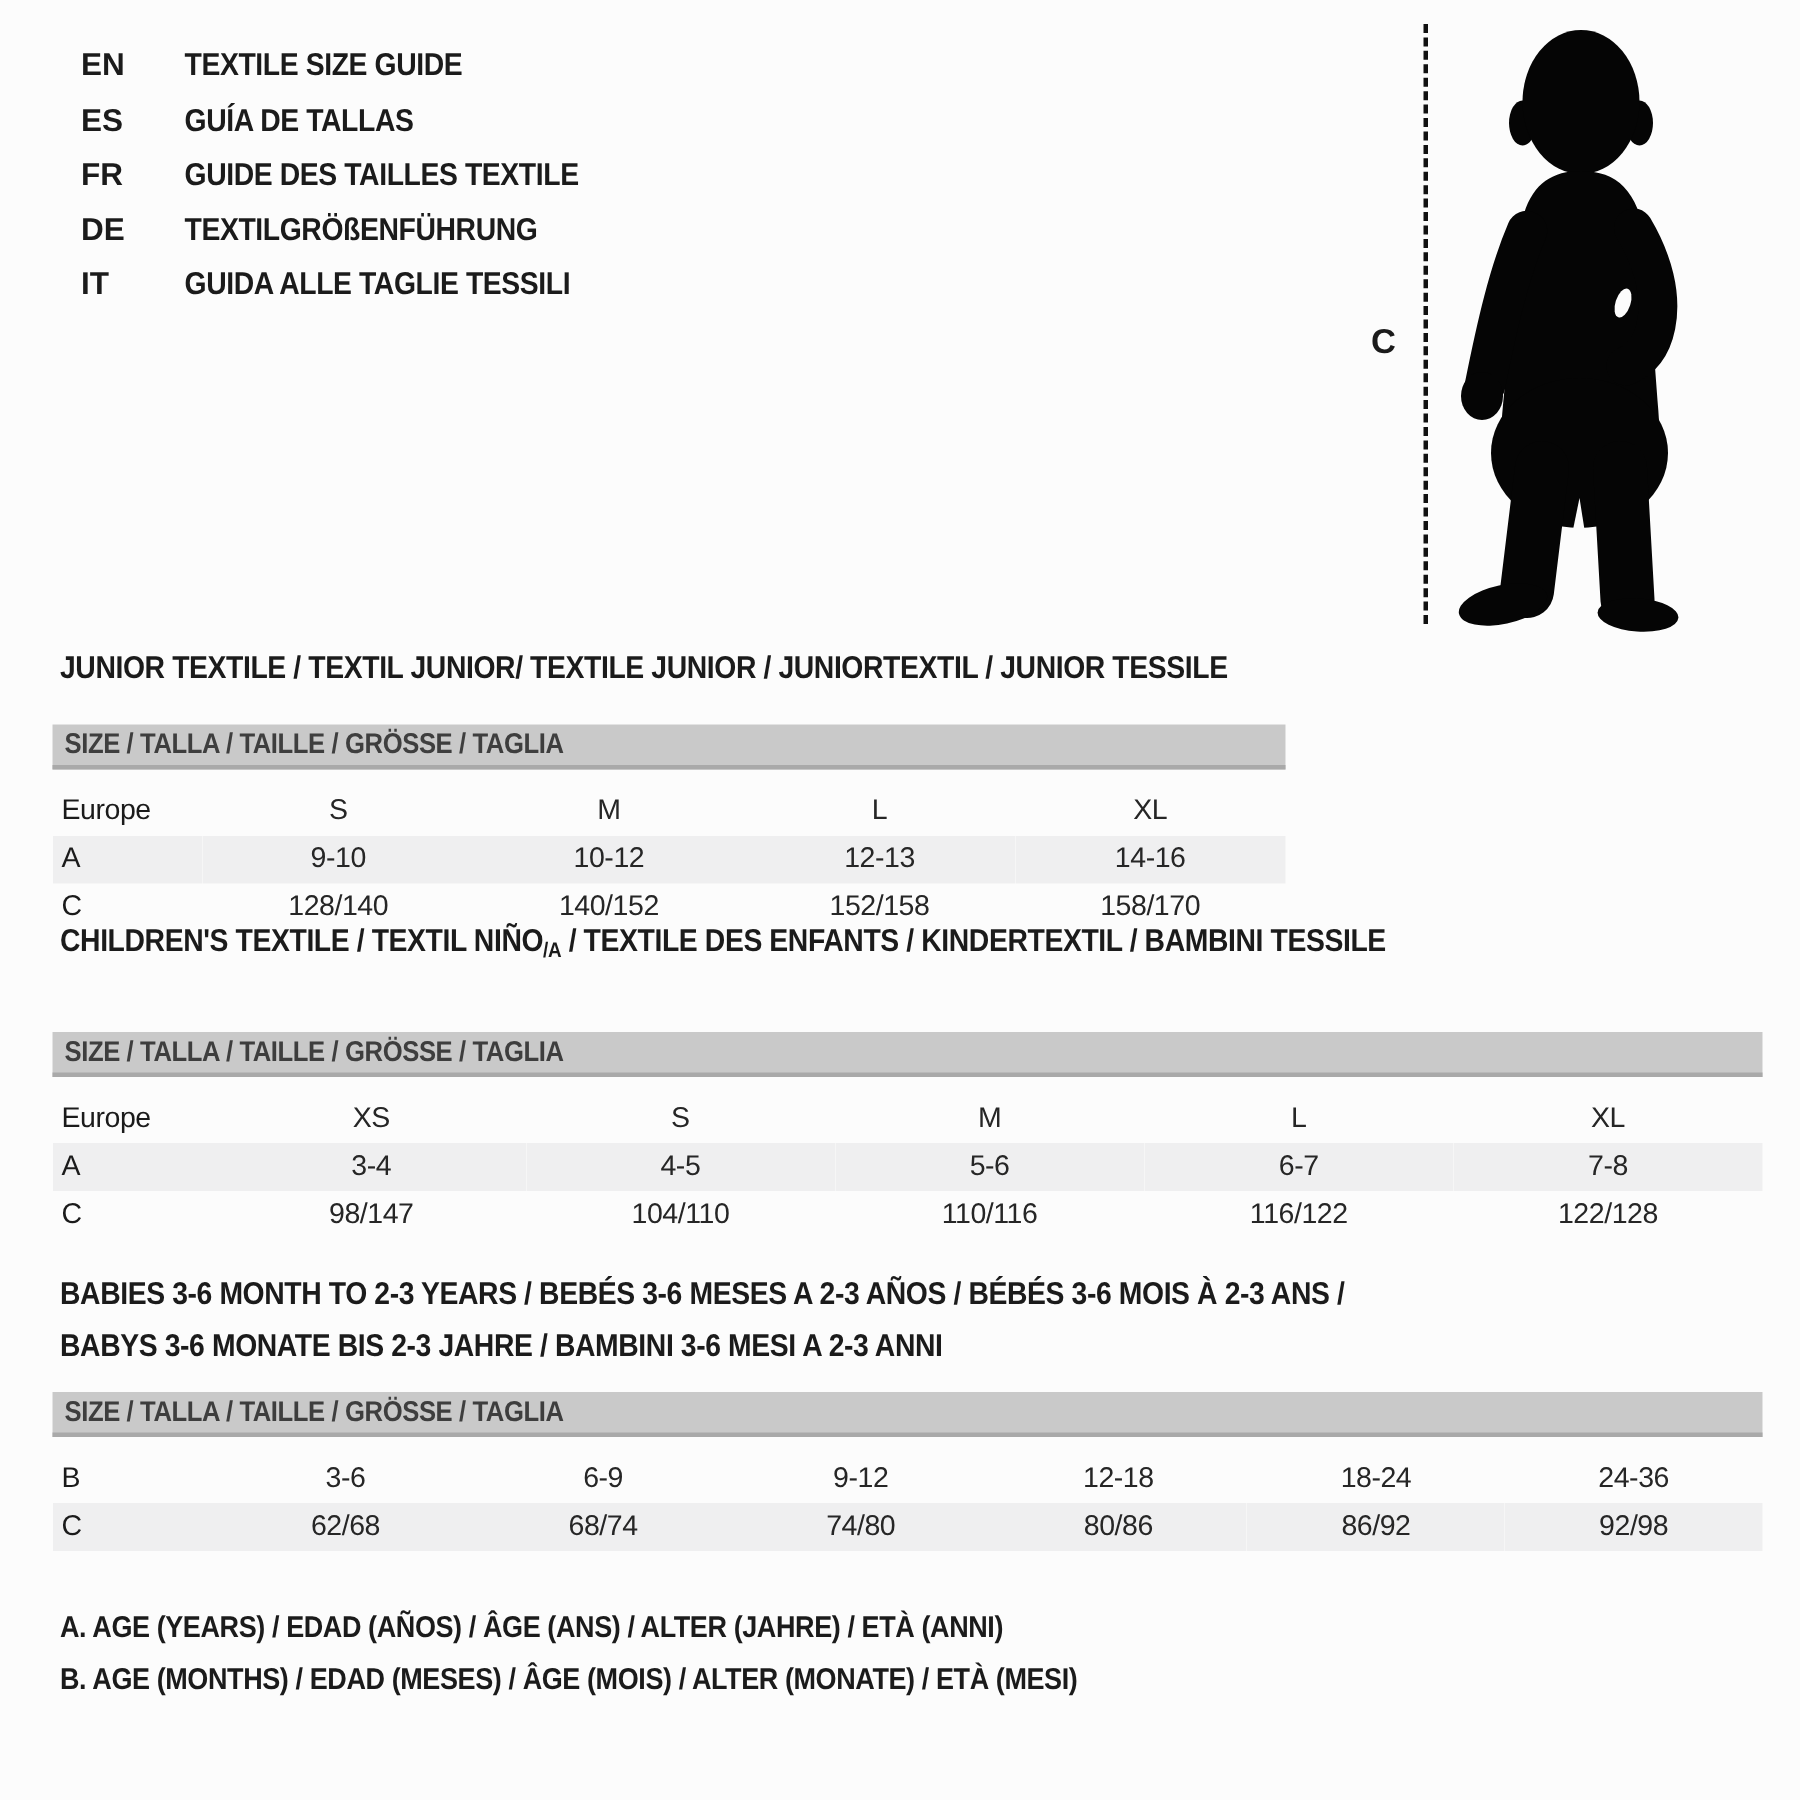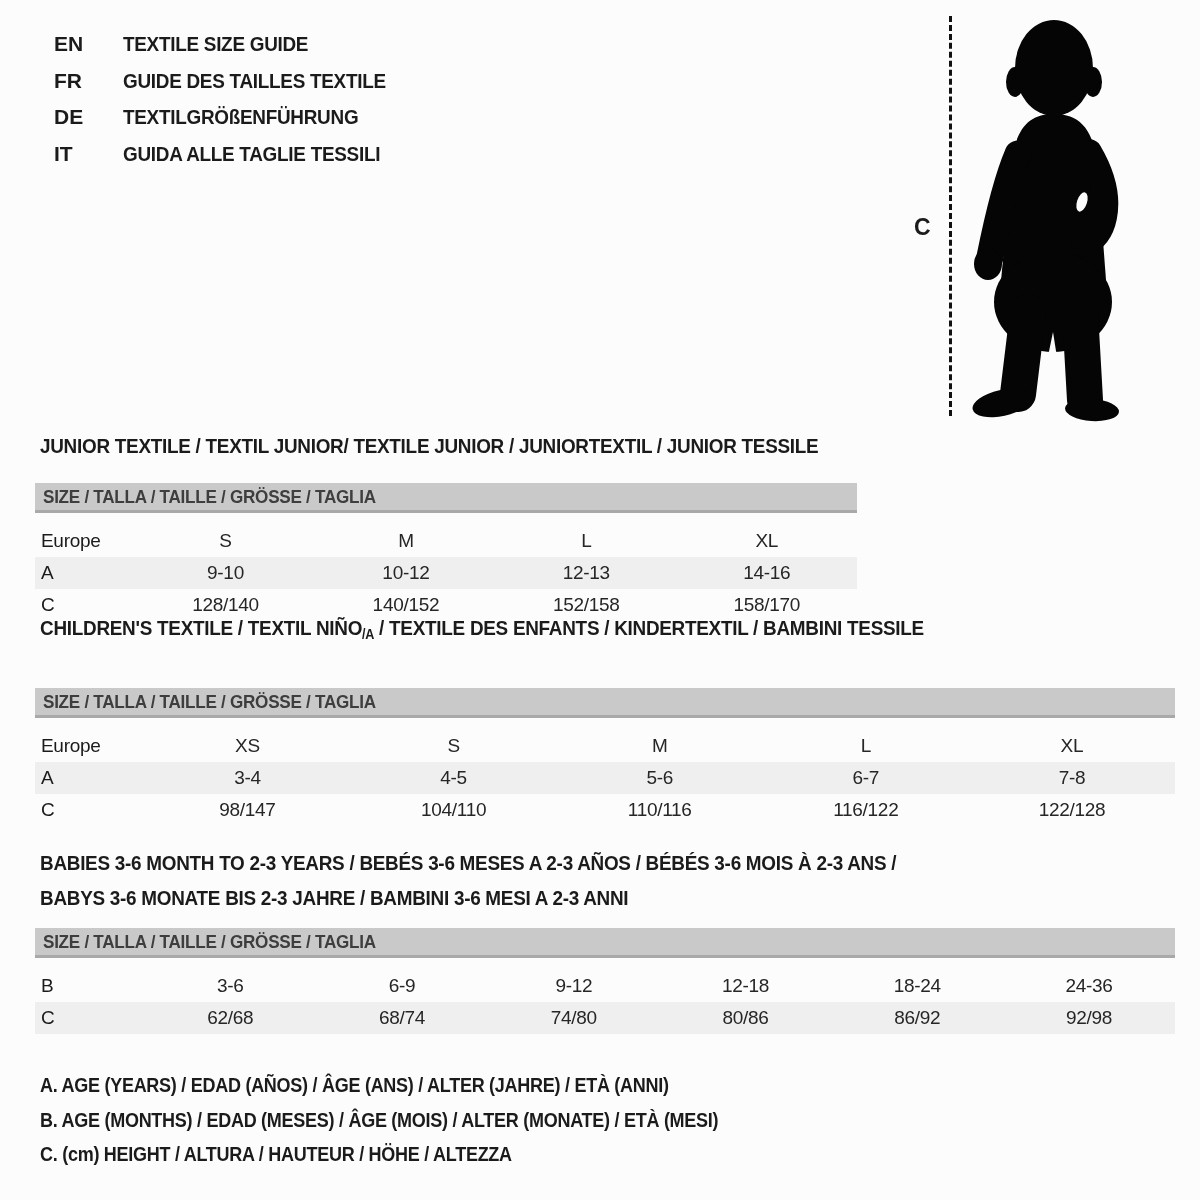--- a/index.html
+++ b/index.html
@@ -71,20 +71,24 @@
 </style>
 </head>
 <body>
 
 <div class="abs lang-list">
   <div class="lang-row">
     <span class="lang-code">EN</span>
     <span class="cond">TEXTILE SIZE GUIDE</span>
   </div>
   <div class="lang-row">
+    <span class="lang-code">ES</span>
+    <span class="cond">GUÍA DE TALLAS</span>
+  </div>
+  <div class="lang-row">
     <span class="lang-code">FR</span>
     <span class="cond">GUIDE DES TAILLES TEXTILE</span>
   </div>
   <div class="lang-row">
     <span class="lang-code">DE</span>
     <span class="cond">TEXTILGRÖßENFÜHRUNG</span>
   </div>
   <div class="lang-row">
     <span class="lang-code">IT</span>
     <span class="cond">GUIDA ALLE TAGLIE TESSILI</span>
@@ -243,14 +247,13 @@
       <td>86/92</td>
       <td>92/98</td>
     </tr>
   </tbody>
     </table>
 </div>
 
 <div class="abs legend">
   <div><span class="cond">A. AGE (YEARS) / EDAD (AÑOS) / ÂGE (ANS) / ALTER (JAHRE) / ETÀ (ANNI)</span></div>
   <div><span class="cond">B. AGE (MONTHS) / EDAD (MESES) / ÂGE (MOIS) / ALTER (MONATE) / ETÀ (MESI)</span></div>
-  <div><span class="cond">C. (cm) HEIGHT / ALTURA / HAUTEUR / HÖHE / ALTEZZA</span></div>
 </div>
 
 </body></html>

